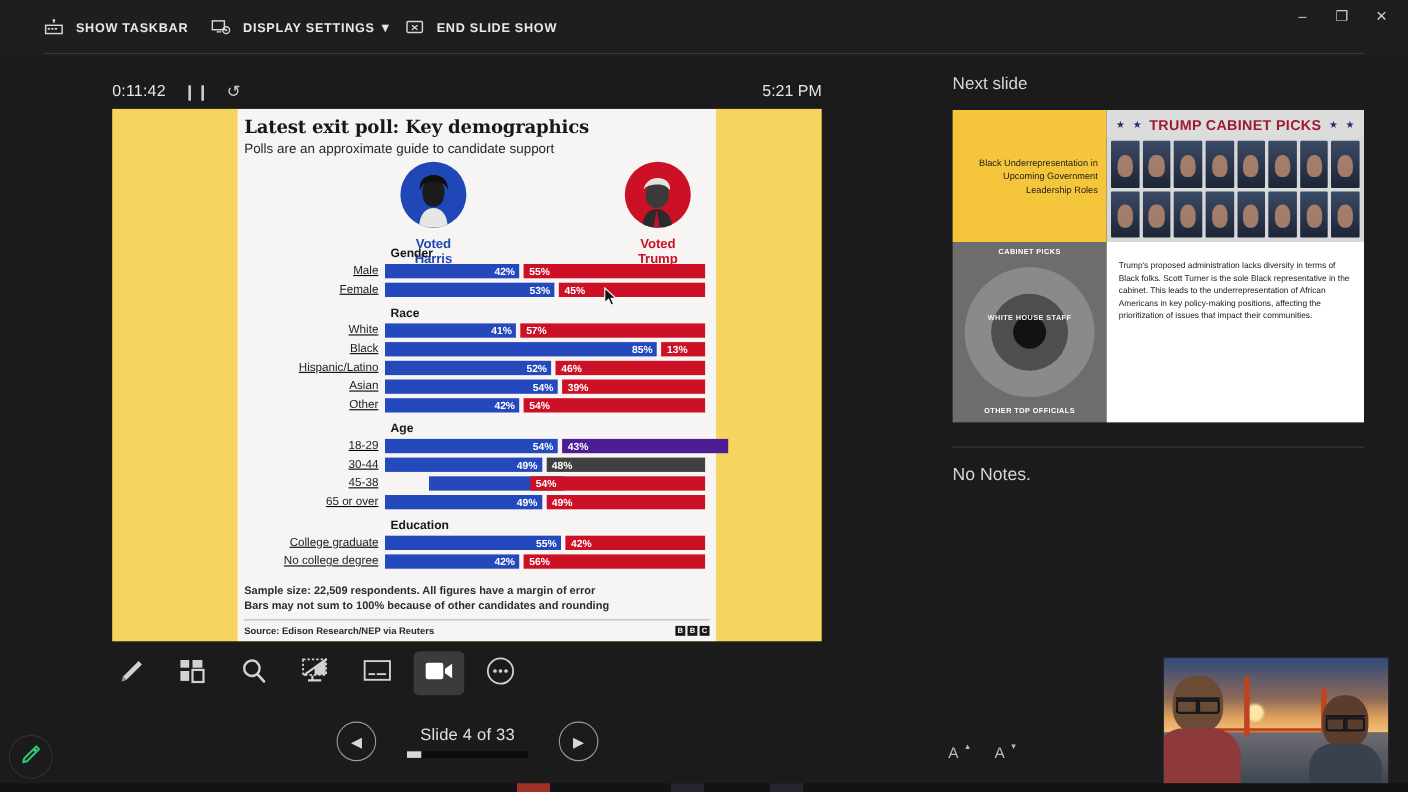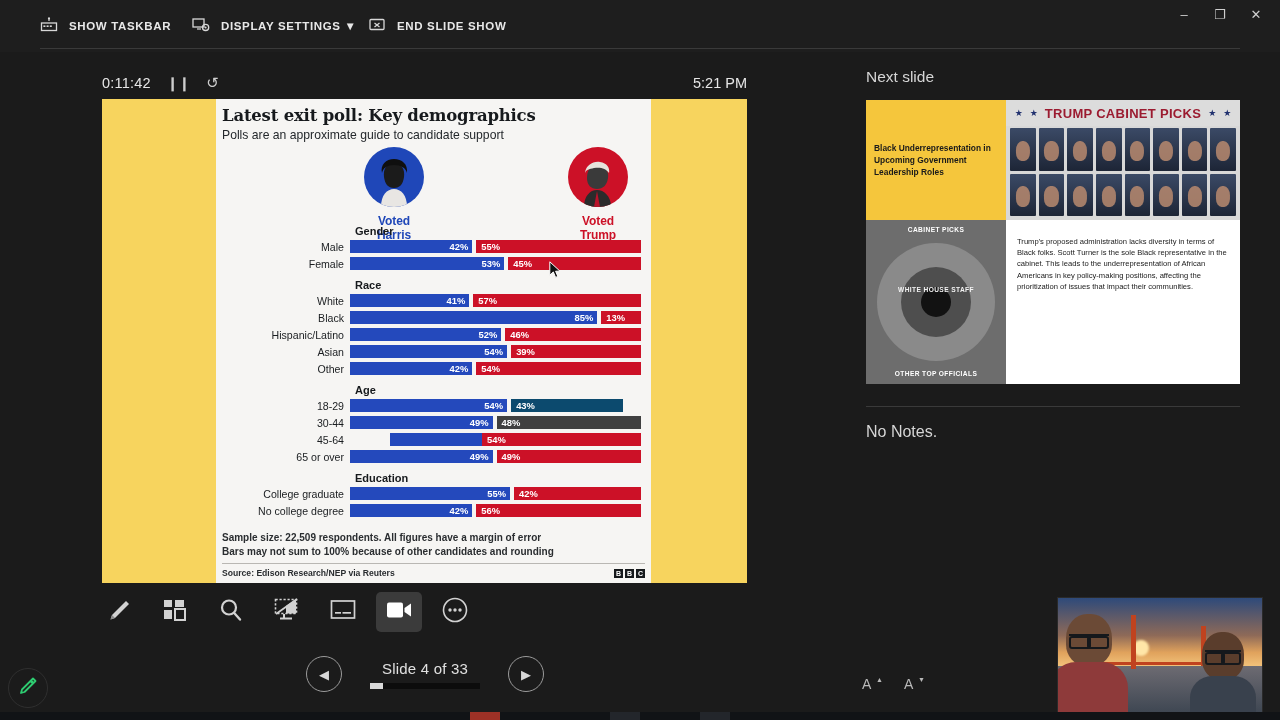--- a/index.html
+++ b/index.html
@@ -86,21 +86,21 @@
   #harris-label { color: #1f47b8; }
   #trump-label  { color: #cc1127; }
 
   
   #chart { position: absolute; left: 0; top: 126px; width: 435px; }
   .grp-head {
     font-size: 11px; font-weight: bold; color: #16191c;
     margin: 0 0 3px 139px;
   }
   .grp { margin-bottom: 9px; }
-  .row { display: flex; align-items: flex-end; height: 13px; margin-bottom: 4px; }
+  .row { display: flex; align-items: flex-start; height: 13px; margin-bottom: 4px; text-decoration: underline; }
   .row-label {
     width: 134px; text-align: right; padding-right: 6px;
     font-size: 10.6px; color: #1a1d20; white-space: nowrap;
   }
   .bars { position: relative; width: 291px; height: 13px; }
   .bar {
     position: absolute; top: 0; height: 13px;
     display: flex; align-items: center; justify-content: flex-end;
     color: #fff; font-size: 9.4px; font-weight: bold; padding-right: 4px;
   }
@@ -165,22 +165,22 @@
   #right { position: absolute; left: 866px; top: 68px; width: 378px; }
   #next-slide-title { color: #d6d6d6; font-size: 15.5px; }
   #next-thumb {
     margin-top: 14px; width: 374px; height: 284px;
     display: grid; grid-template-columns: 140px 234px; grid-template-rows: 120px 164px;
     background: #111;
   }
   .q { overflow: hidden; position: relative; }
   #q-tl { background: #f5c63c; display: flex; align-items: center; justify-content: center; }
   #q-tl-text {
-    font-size: 8.4px; color: #1a1a1a; text-align: left; line-height: 1.45;
-    padding: 0 8px; font-weight: 700;
+    font-size: 8.4px; color: #1a1a1a; text-align: right; line-height: 1.45;
+    padding: 0 8px; font-weight: 400;
   }
   #q-tr { background: #d8d8d8; }
   #q-tr-band { position: absolute; left: 0; top: 0; width: 100%; height: 26px;
     background: #dcdcdc; display: flex; align-items: center; justify-content: center; gap: 7px; }
   #q-tr-title { color: #9b1b30; font-size: 13px; font-weight: bold; letter-spacing: .3px; }
   .star { color: #20306e; font-size: 9px; }
   .facegrid { position: absolute; left: 4px; top: 28px; right: 4px; bottom: 4px;
     display: grid; grid-template-columns: repeat(8, 1fr); grid-template-rows: repeat(2, 1fr); gap: 3px; }
   .face { background: linear-gradient(#3b4a66, #1d2536); border-radius: 1px; position: relative; }
   .face::after { content:''; position:absolute; left:50%; top:30%; transform:translateX(-50%);
@@ -393,32 +393,32 @@
               <div class="bar bar-red" style="left: 126.22px; width: 164.78px; background: rgb(204, 17, 39);">54%</div>
             </div>
           </div>
         </div>
         <div class="grp">
           <div class="grp-head">Age</div>
           <div class="row">
             <div class="row-label">18-29</div>
             <div class="bars">
               <div class="bar bar-blue" style="width: 157.14px; background: rgb(36, 73, 188);">54%</div>
-              <div class="bar bar-red" style="left: 161.14px; width: 112px; background: #0c4a6e;">43%</div>
+              <div class="bar bar-red" style="left: 161.14px; width: 151px; background: #4c1d95;">43%</div>
             </div>
           </div>
           <div class="row">
             <div class="row-label">30-44</div>
             <div class="bars">
               <div class="bar bar-blue" style="width: 142.59px; background: rgb(36, 73, 188);">49%</div>
               <div class="bar bar-red" style="left: 146.59px; width: 144.41px; background: #404040;">48%</div>
             </div>
           </div>
           <div class="row">
-            <div class="row-label">45-64</div>
+            <div class="row-label">45-38</div>
             <div class="bars">
               <div class="bar bar-blue" style="width: 123px; background: rgb(36, 73, 188); margin-left: 40px;">44%</div>
               <div class="bar bar-red" style="left: 132.04px; width: 158.96px; background: rgb(204, 17, 39);">54%</div>
             </div>
           </div>
           <div class="row">
             <div class="row-label">65 or over</div>
             <div class="bars">
               <div class="bar bar-blue" style="width: 142.59px; background: rgb(36, 73, 188);">49%</div>
               <div class="bar bar-red" style="left: 146.59px; width: 144.41px; background: rgb(204, 17, 39);">49%</div>

